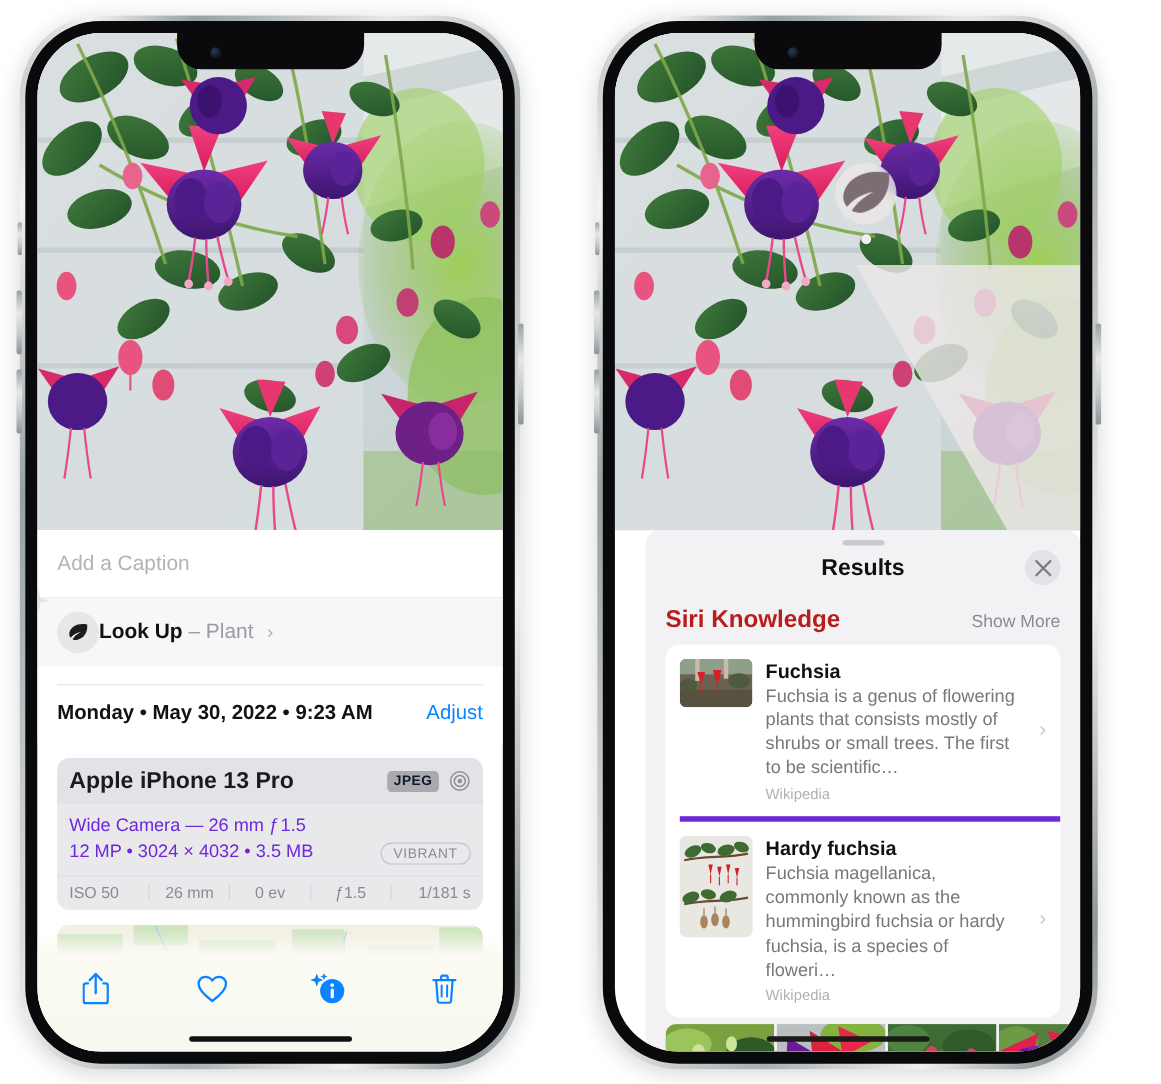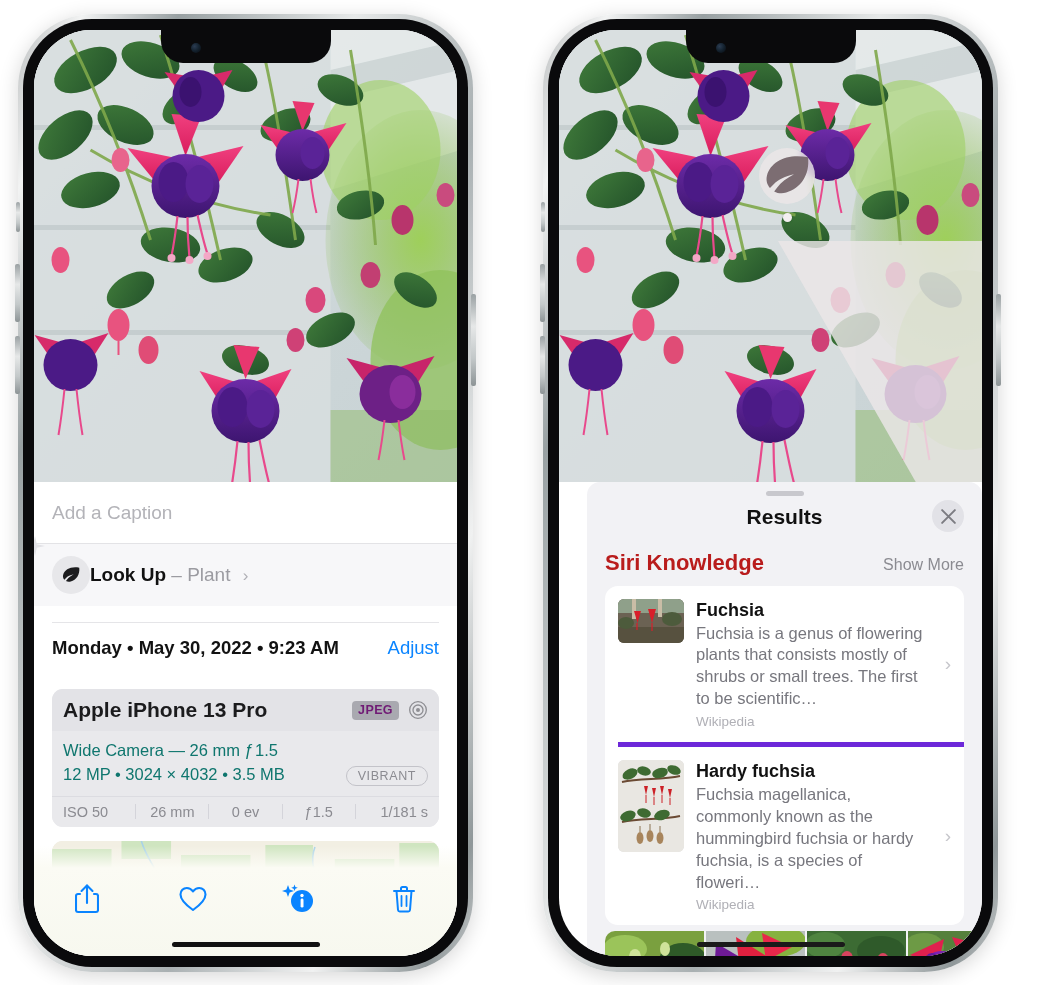--- a/index.html
+++ b/index.html
@@ -147,28 +147,28 @@
     font-size: 16.5px;
   }
   .exif-head {
     display: flex; align-items: center; justify-content: space-between;
     padding: 9px 11px;
     background: #e3e3e7;
   }
   .exif-device { font-weight: bold; color: #1b1b1d; font-size: 21px; }
   .exif-head-right { display: flex; align-items: center; gap: 9px; }
   .badge-jpeg {
-    background: #a9a9b0; color: #701a75;
+    background: #a9a9b0; color: #0f172a;
     font-size: 12.5px; font-weight: bold; letter-spacing: .4px;
     padding: 2.5px 6px; border-radius: 4px;
   }
   .hdr-icon { width: 20px; height: 20px; }
 
   .exif-body { padding: 8px 11px 9px 11px; background: #e9e9ec; position: relative; }
-  .exif-line { color: #0f766e; line-height: 1.45; }
+  .exif-line { color: #6d28d9; line-height: 1.45; }
   .badge-vibrant {
     position: absolute; right: 11px; bottom: 10px;
     border: 1px solid #c3c3c9; border-radius: 11px;
     padding: 2px 11px;
     font-size: 12.5px; letter-spacing: .6px; color: #8b8b91;
   }
   .exif-foot {
     display: flex; align-items: center;
     padding: 7px 11px;
     background: #e9e9ec;

